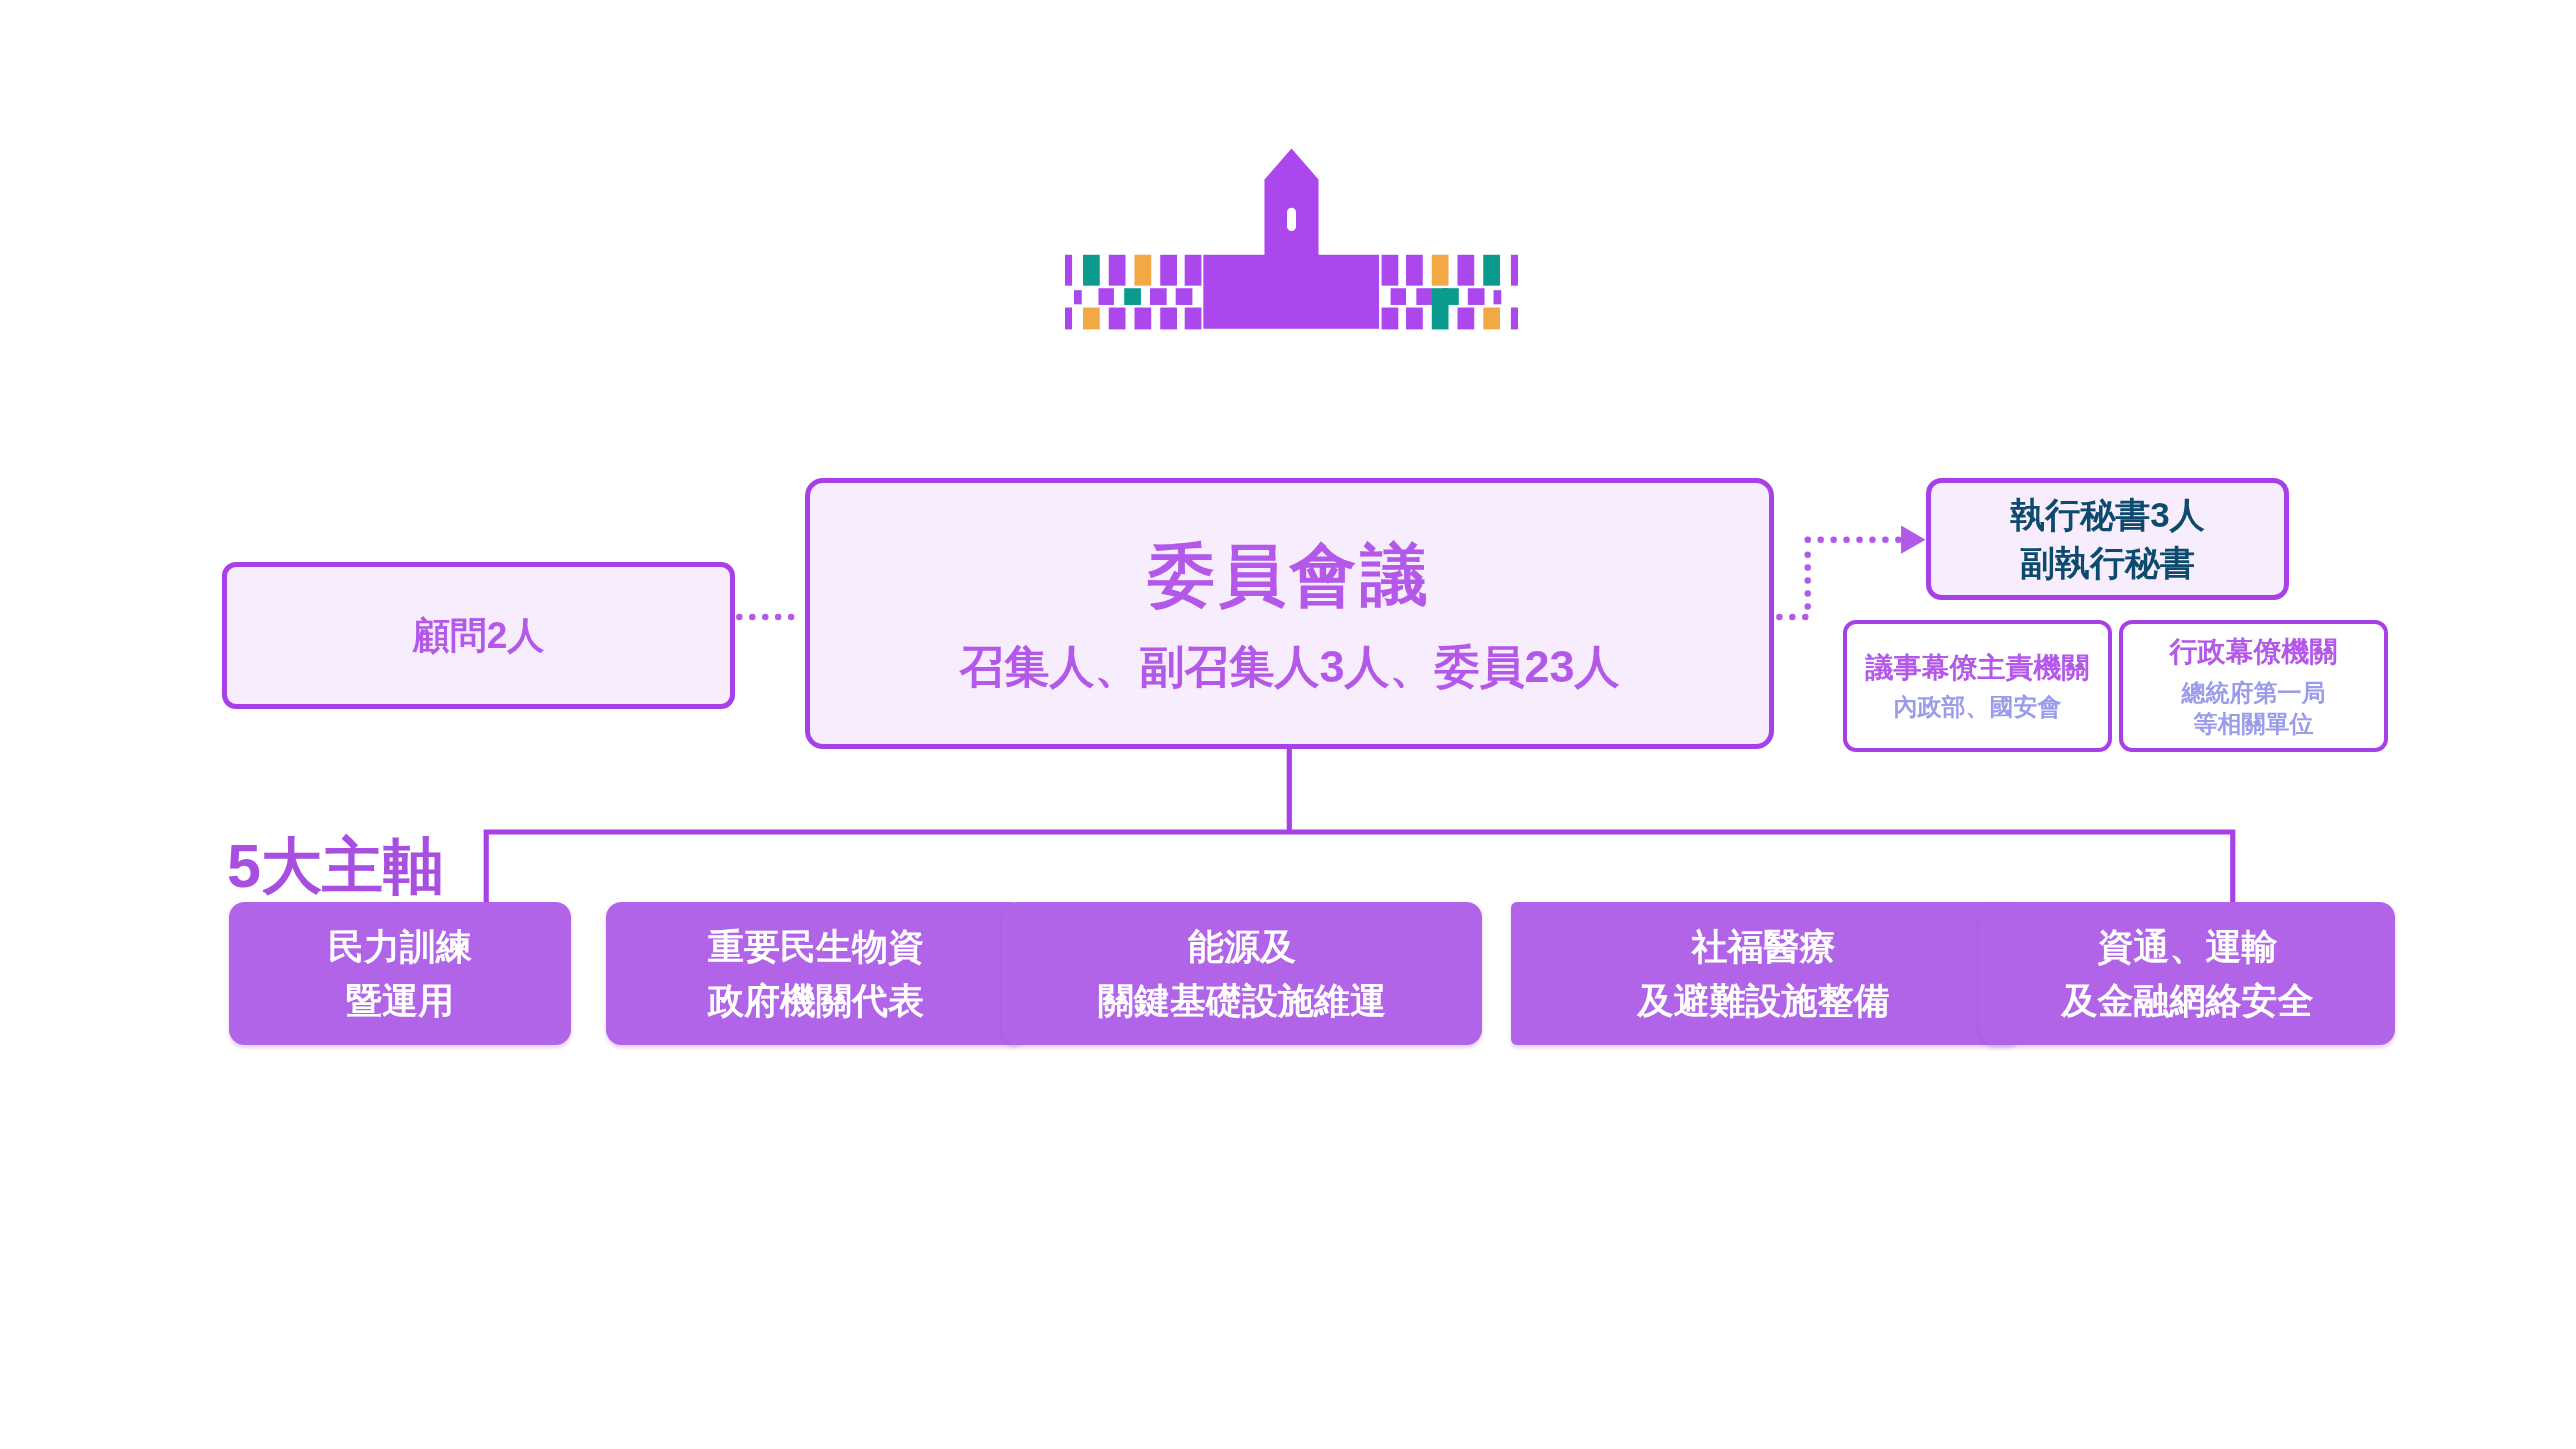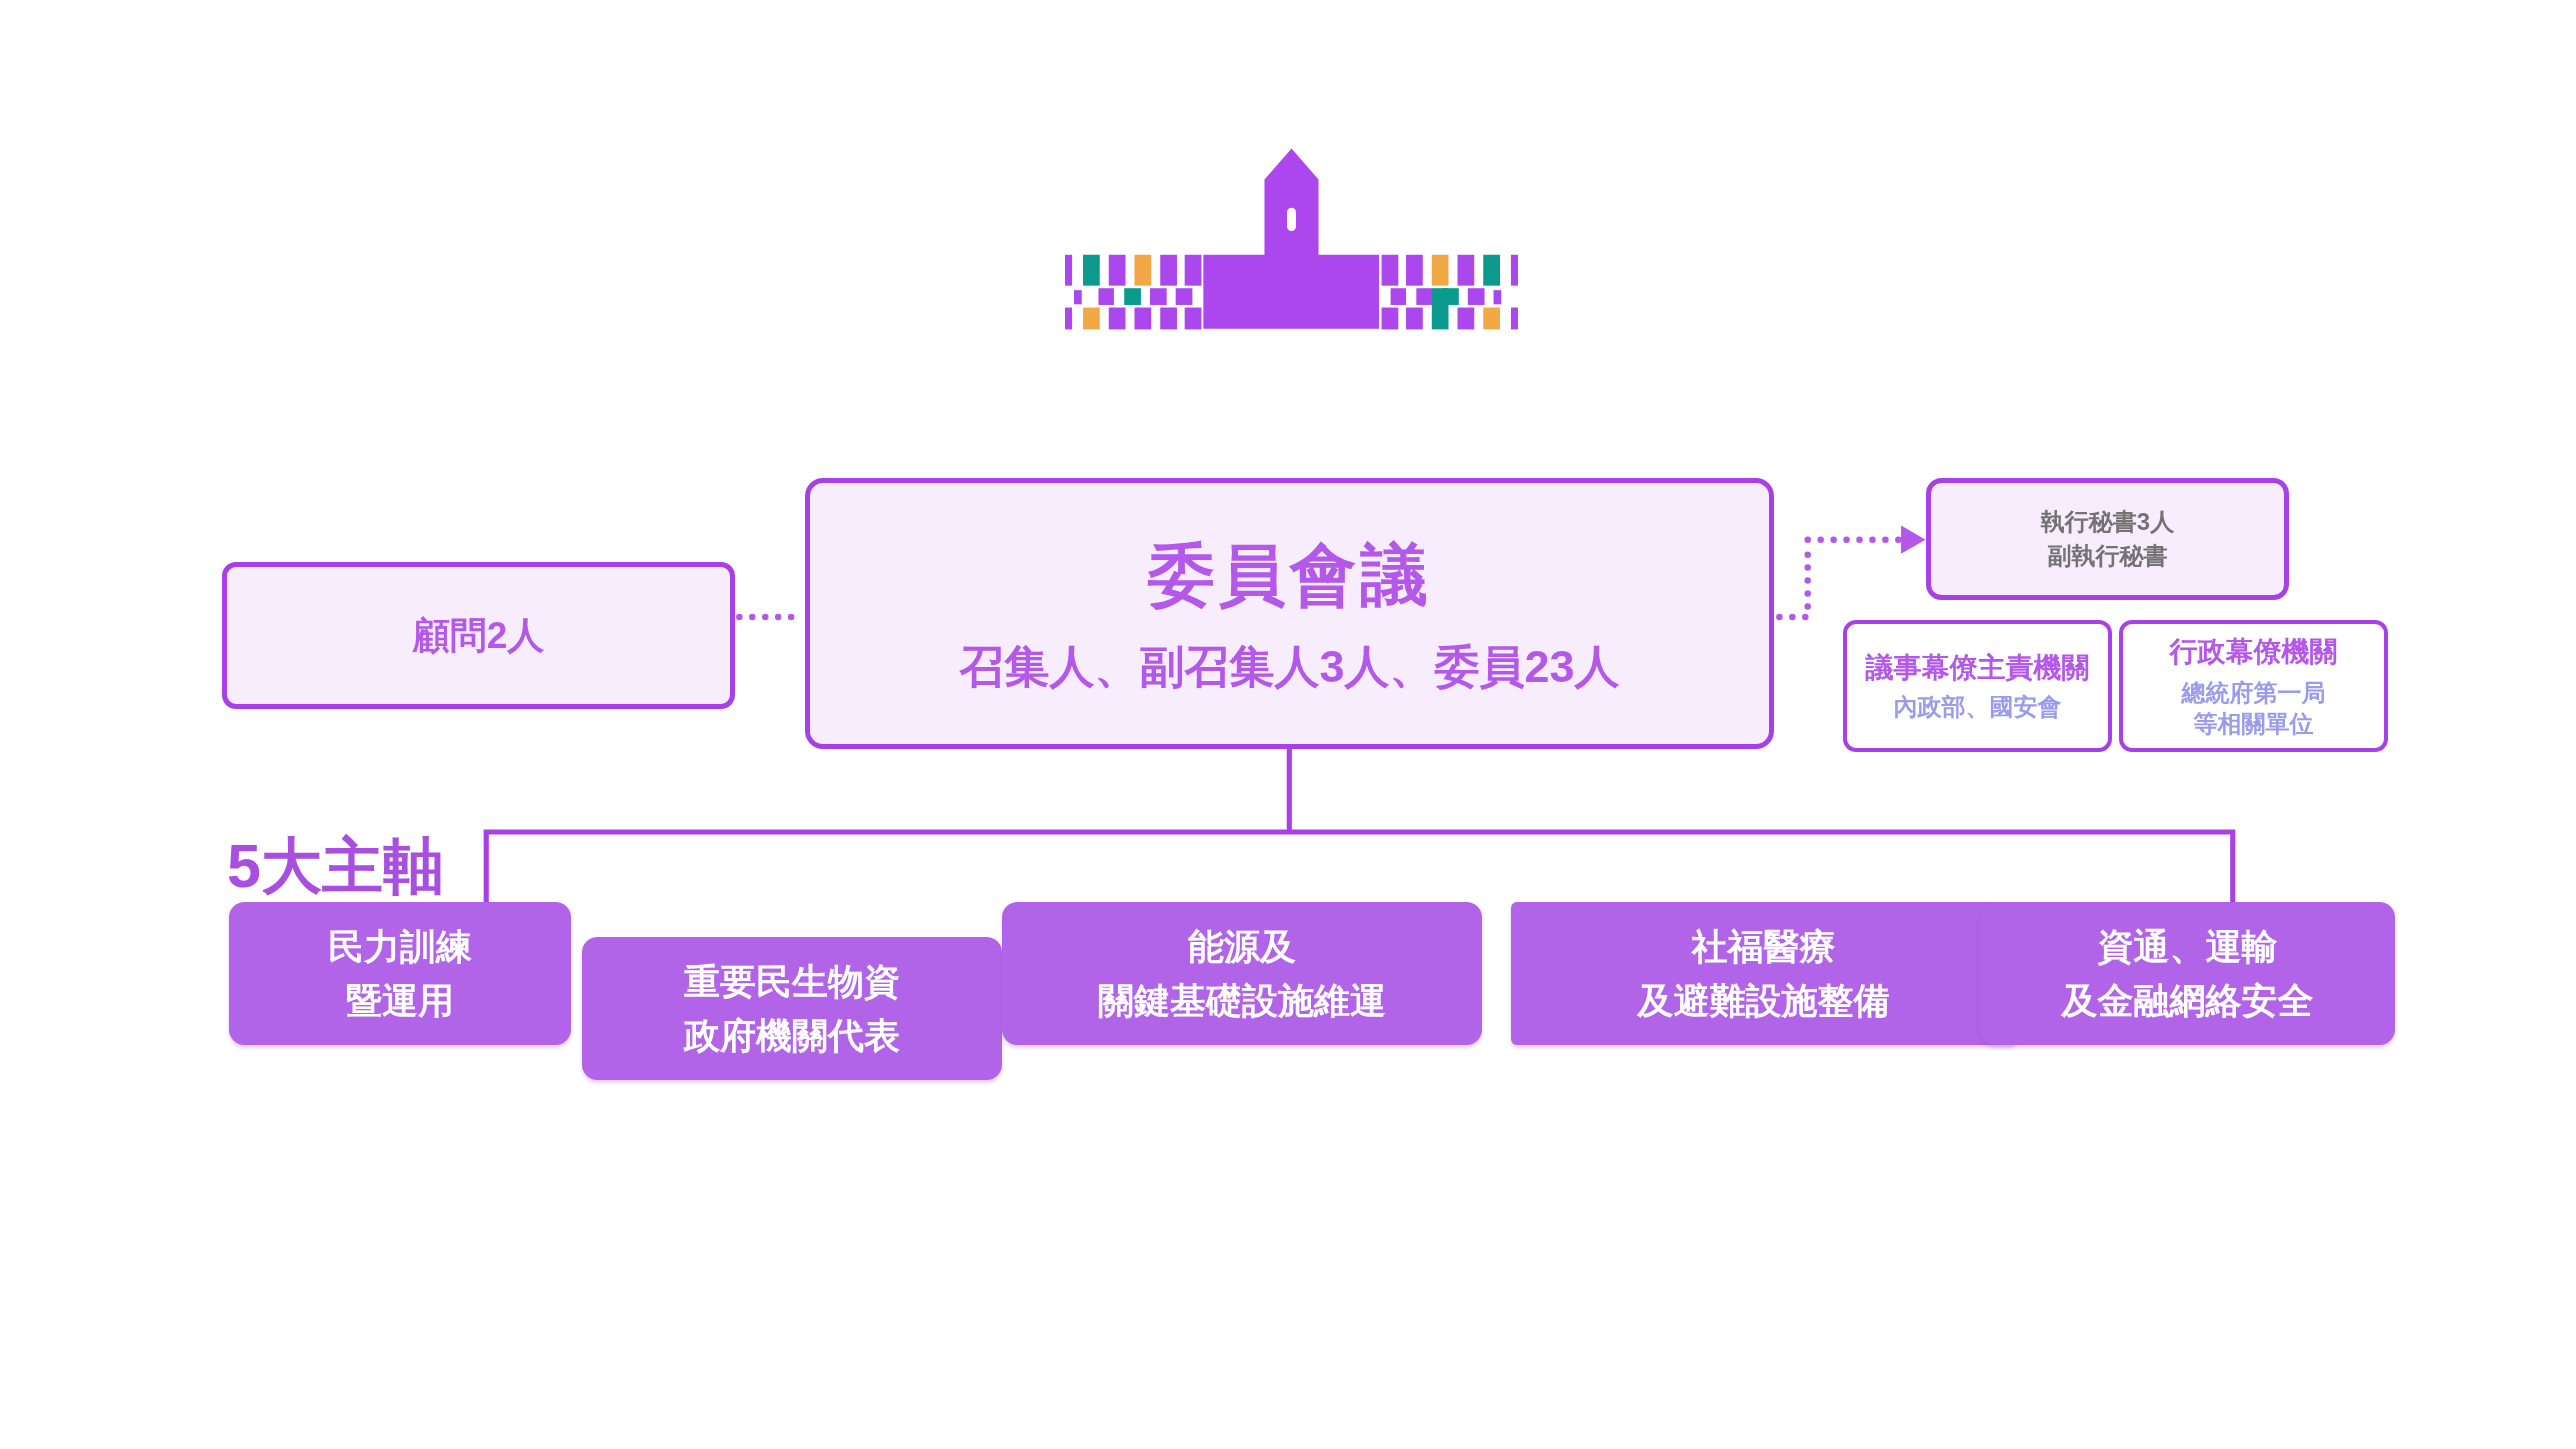--- a/index.html
+++ b/index.html
@@ -37,21 +37,21 @@
   .advisor-box   { left: 222px;  top: 562px;  width: 513px;  height: 147px; border-radius: 14px; }
   .secretary-box { left: 1926px; top: 478px;  width: 363px;  height: 122px; border-radius: 15.5px; gap: 3.9px; }
   .staff-box-1   { left: 1831px; top: 620px;  width: 269px;  height: 132px; gap: 4px; margin-left: 12px; }
   .staff-box-2   { left: 2119px; top: 620px;  width: 269px;  height: 132px; gap: 6.4px; }
 
   .main-title    { font-size: 67px; font-weight: bold; color: #b358e8; letter-spacing: 3.9px; }
   .main-sub      { font-size: 45px;  font-weight: bold; color: #b358e8; }
   .main-note     { font-size: 31px;  font-weight: bold; color: #9a9ceb; }
 
   .advisor-label   { font-size: 37px; font-weight: bold; color: #b358e8; }
-  .secretary-line  { font-size: 24px; font-weight: bold; color: #737373; line-height: 1.25; }
+  .secretary-line  { font-size: 35px; font-weight: bold; color: #0c4a6e; line-height: 1.25; }
   .staff-title     { font-size: 28px; font-weight: bold; color: #b358e8; }
   .staff-org       { font-size: 24px; font-weight: bold; color: #9a9ceb; line-height: 1.3; }
 
   .axes-label {
     position: absolute;
     left: 227px; top: 826px;
     font-size: 61px; font-weight: bold; color: #a84fe0;
   }
 
   
@@ -66,21 +66,21 @@
     align-items: center;
     justify-content: center;
     text-align: left;
     color: #ffffff;
     font-size: 36px;
     font-weight: bold;
     line-height: 1.5;
     box-shadow: 0 2.6px 3.9px rgba(150, 70, 200, 0.25);
   }
   .axis-1 { left: 229px;  width: 342px; }
-  .axis-2 { left: 582px;  width: 420px; margin-top: 35px; }
+  .axis-2 { left: 606px;  width: 420px; }
   .axis-3 { left: 1002px; width: 480px; }
   .axis-4 { left: 1511px; width: 505px; border-radius: 6px; }
   .axis-5 { left: 1980px; width: 415px; }
 
   .connectors, .logo-svg { position: absolute; left: 0; top: 0; }
 </style>
 </head>
 <body>
 
 <div class="canvas">

